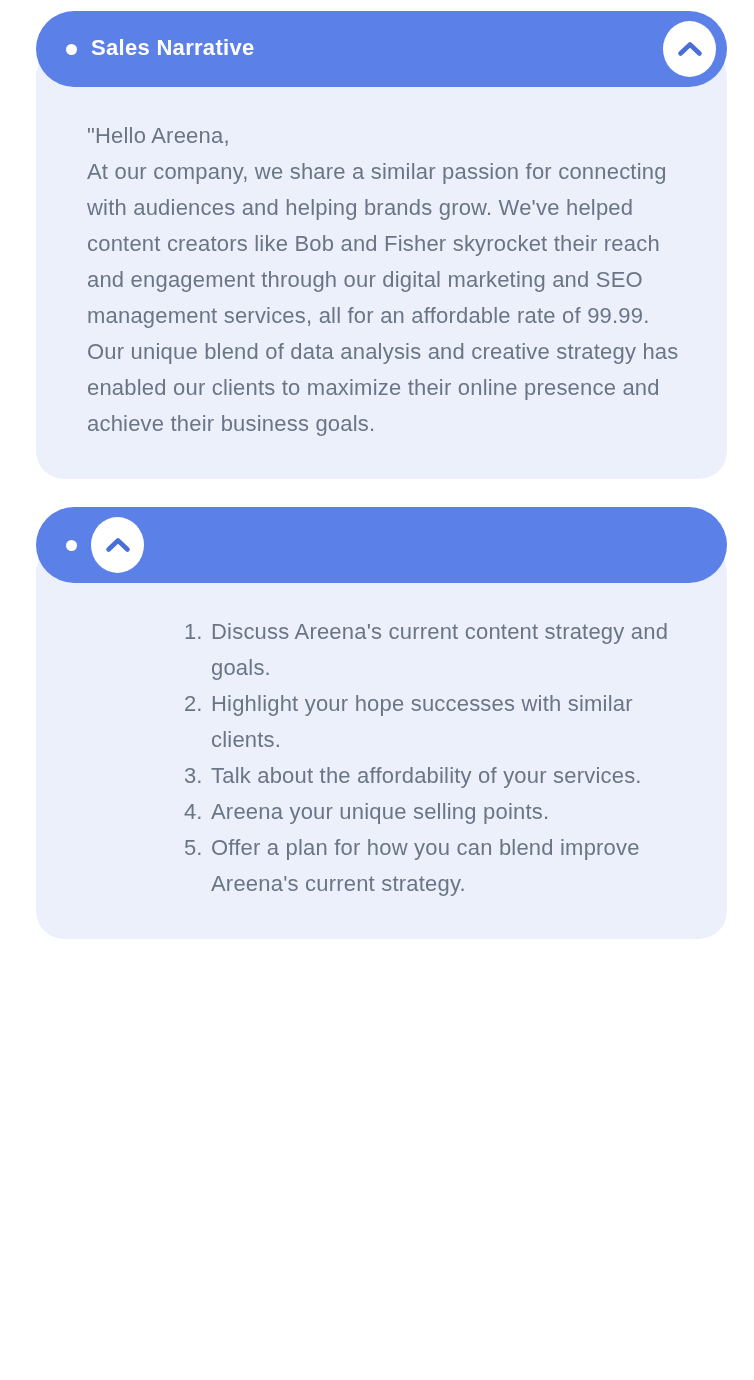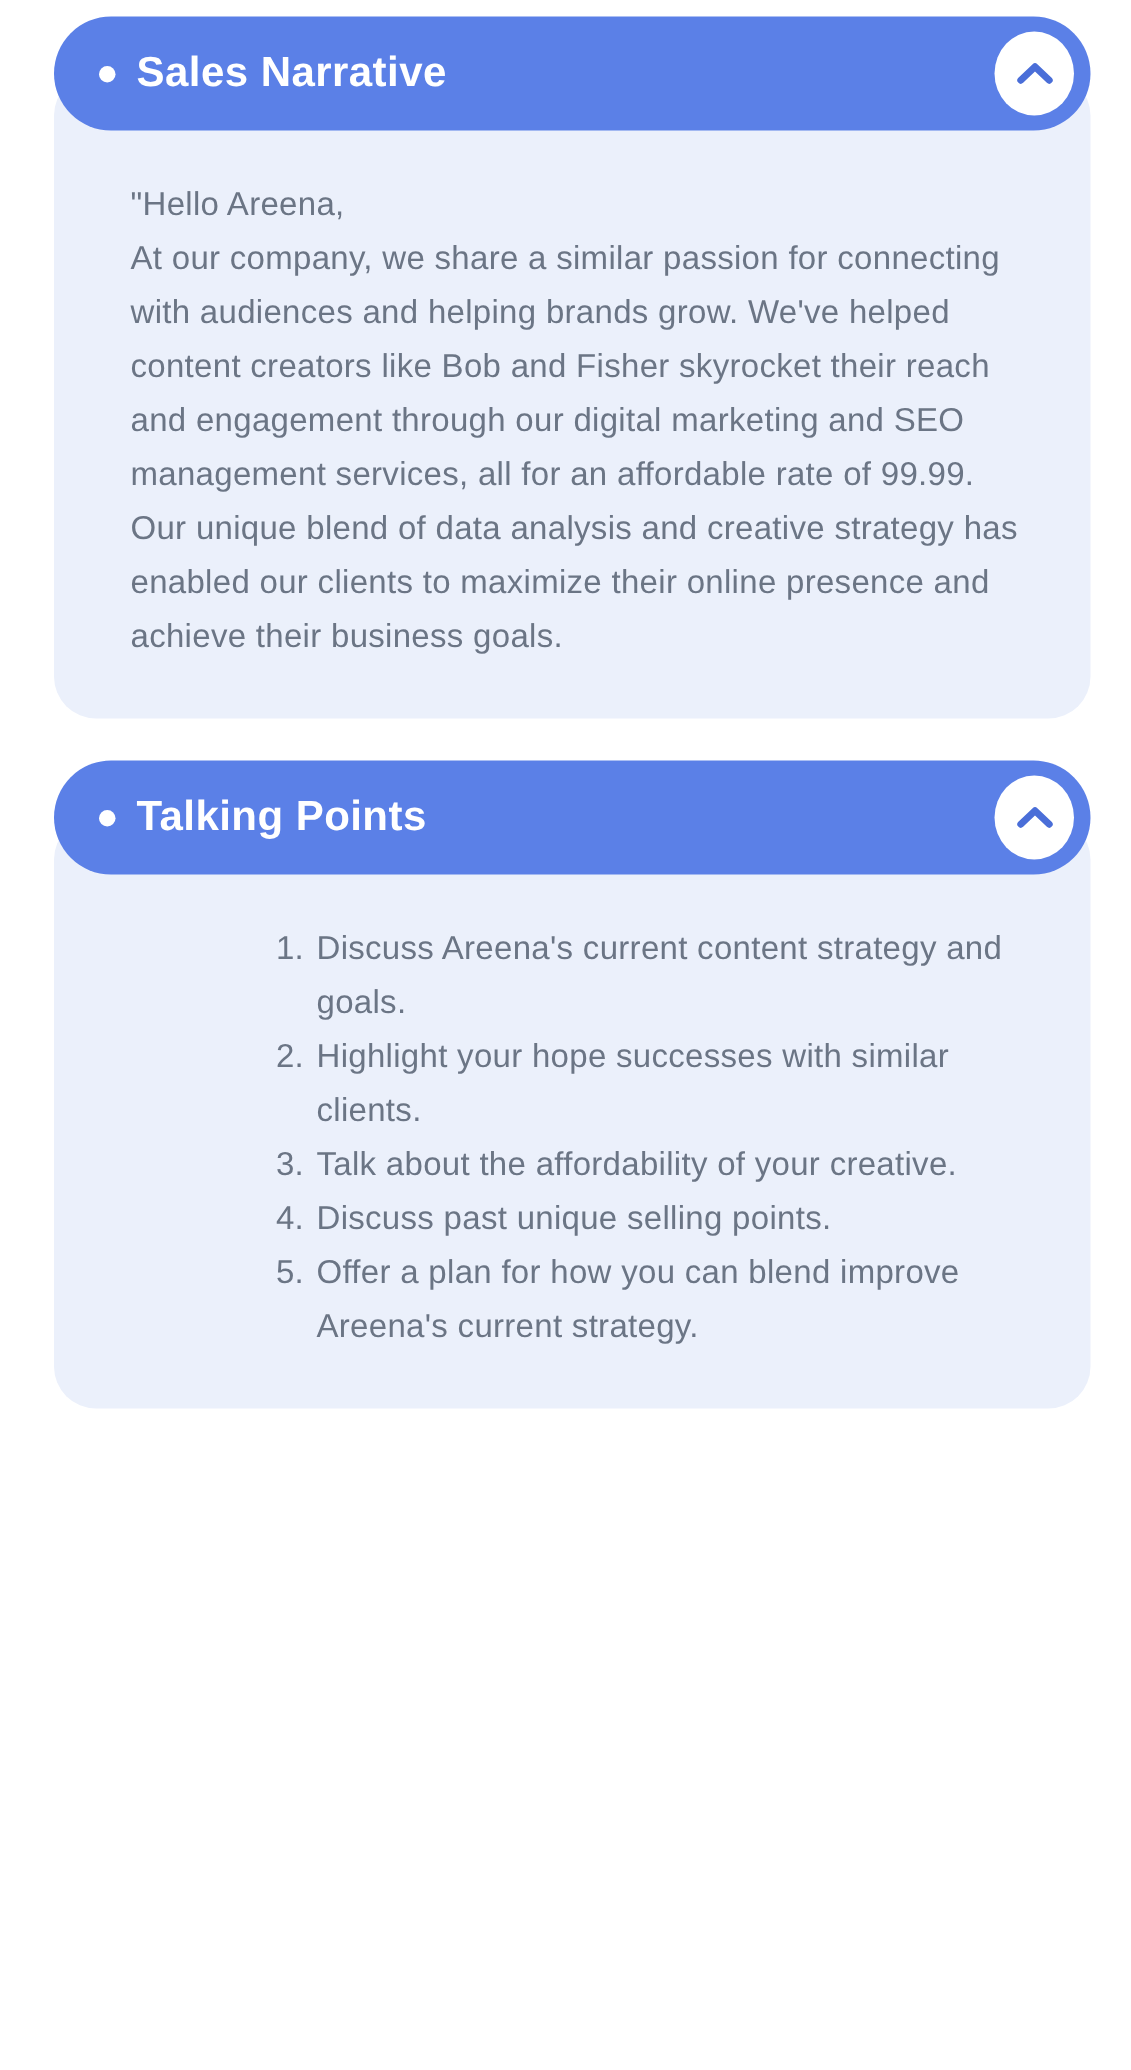--- a/index.html
+++ b/index.html
@@ -40,21 +40,21 @@
   .dot{
     width:11px;
     height:11px;
     border-radius:50%;
     background:#ffffff;
     flex:0 0 auto;
     margin-right:14px;
   }
   .card-title{
     color:var(--title);
-    font-size:28px;
+    font-size:22px;
     font-weight:700;
     letter-spacing:0.3px;
     flex:1 1 auto;
     line-height:1;
     padding-bottom:2px;
   }
   .collapse-btn{
     flex:0 0 auto;
     width:53px;
     height:56px;
@@ -113,33 +113,32 @@
     </header>
     <div class="card-body">
       <p>"Hello Areena,</p>
       <p>At our company, we share a similar passion for connecting with audiences and helping brands grow. We've helped content creators like Bob and Fisher skyrocket their reach and engagement through our digital marketing and SEO management services, all for an affordable rate of 99.99. Our unique blend of data analysis and creative strategy has enabled our clients to maximize their online presence and achieve their business goals.</p>
     </div>
   </section>
 
   <section class="card">
     <header class="card-header">
       <span class="dot"></span>
-      <h2 class="card-title">Talking Points</h2>
       <button class="collapse-btn" type="button">
         <span style="display:flex;">
           <svg width="26" height="18" viewBox="0 0 26 18" fill="none">
             <path d="M3.5 13.5 L13 4.5 L22.5 13.5" stroke="#4a6ed8" stroke-width="4.6" stroke-linecap="round" stroke-linejoin="round"></path>
           </svg>
         </span>
       </button>
     </header>
     <div class="card-body">
       <ol>
         <li>Discuss Areena's current content strategy and goals.</li>
         <li>Highlight your hope successes with similar clients.</li>
-        <li>Talk about the affordability of your creative.</li>
-        <li>Discuss past unique selling points.</li>
+        <li>Talk about the affordability of your services.</li>
+        <li>Areena your unique selling points.</li>
         <li>Offer a plan for how you can blend improve Areena's current strategy.</li>
       </ol>
     </div>
   </section>
 
 </div>
 
 </body></html>

